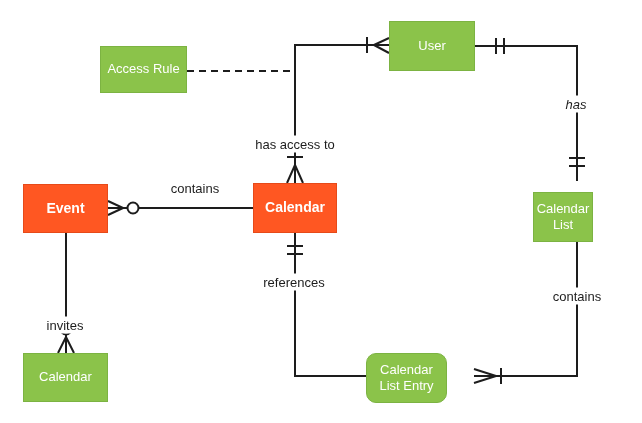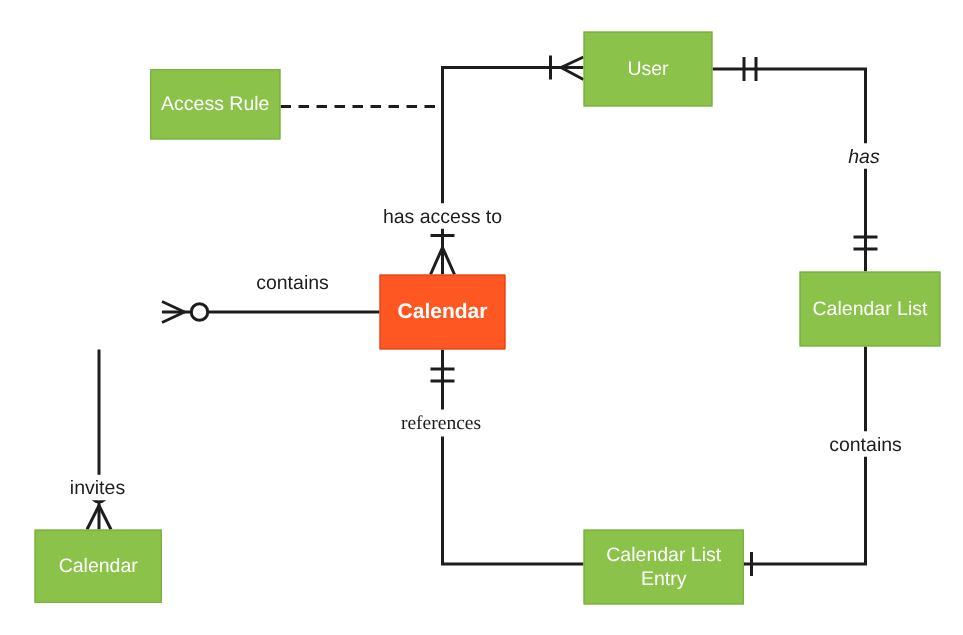--- a/index.html
+++ b/index.html
@@ -97,50 +97,53 @@
       <path d="M287,246 L303,246 M287,254 L303,254"></path>
     </g>
 
     <g>
       <line x1="66" y1="233" x2="66" y2="353"></line>
       <circle cx="66" cy="329" r="5.5" fill="#ffffff"></circle>
       <path d="M66,337 L58,353 M66,337 L74,353"></path>
     </g>
   </svg>
 
+  <div class="entity orange" style="left:23px; top:184px; width:85px; height:49px;">
+    <span>Event</span>
+  </div>
 
   <div class="entity orange" style="left:253px; top:183px; width:84px; height:50px;">
     <span>Calendar</span>
   </div>
 
   <div class="entity green" style="left:100px; top:46px; width:87px; height:47px;">
     <span>Access Rule</span>
   </div>
 
   <div class="entity green" style="left:389px; top:21px; width:86px; height:50px;">
     <span>User</span>
   </div>
 
-  <div class="entity green" style="left:533px; top:181px; width:94px; height:50px;">
+  <div class="entity green" style="left:533px; top:192px; width:60px; height:50px;">
     <span>Calendar List</span>
   </div>
 
   <div class="entity green" style="left:23px; top:353px; width:85px; height:49px;">
     <span>Calendar</span>
   </div>
 
-  <div class="entity green" style="left:389px; top:353px; width:107px; height:50px;">
+  <div class="entity green" style="left:366px; top:353px; width:81px; height:50px;border-radius:10px;">
     <span>Calendar List Entry</span>
   </div>
 
   <div class="rel-label" style="left:195px; top:188px;">contains</div>
 
   <div class="rel-label" style="left:295px; top:124px;margin-top:20px;">has access to</div>
 
   <div class="rel-label" style="left:576px; top:104px;font-style:italic;">has</div>
 
   <div class="rel-label" style="left:577px; top:296px;">contains</div>
 
-  <div class="rel-label" style="left:294px; top:282px;font-family:Liberation Serif, serif;">references</div>
+  <div class="rel-label" style="left:294px; top:282px;">references</div>
 
   <div class="rel-label" style="left:65px; top:279px;margin-top:46px;">invites</div>
 
 </div>
 
 </body></html>

